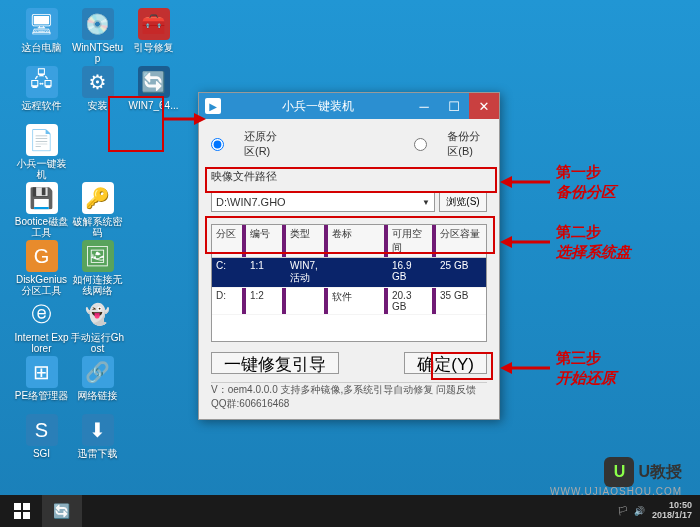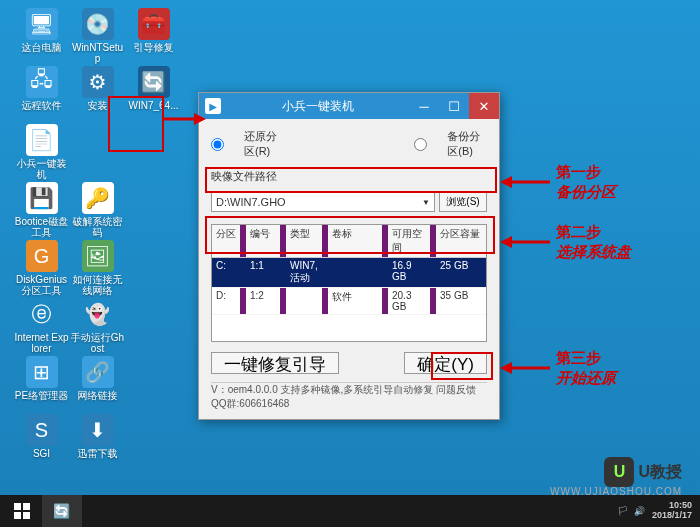--- a/index.html
+++ b/index.html
@@ -32,21 +32,21 @@
 .pathlbl { margin-bottom: 8px; }
 .pathrow { display: flex; gap: 4px; margin-bottom: 12px; }
 .pathinput { flex: 1; border: 1px solid #999; height: 20px; padding: 0 4px; font-size: 11px; display: flex; align-items: center; justify-content: space-between; background: #fff; }
 .pathinput .dd { font-size: 8px; }
 .pathrow-hl { position: absolute; border: 2px solid #d40000; left: 205px; top: 167px; width: 292px; height: 26px; pointer-events: none; }
 .browse { width: 48px; height: 20px; border: 1px solid #999; background: #f6f6f6; font-size: 10px; cursor: pointer; }
 
 .table-wrap { border: 1px solid #999; height: 118px; background: #fff; position: relative; }
 .table-hl { position: absolute; border: 2px solid #d40000; left: 205px; top: 216px; width: 290px; height: 38px; pointer-events: none; }
 .thead { display: flex; background: #f6f6f6; border-bottom: 1px solid #ccc; font-size: 10px; }
-.thead div, .trow div { padding: 2px 4px; border-right: 6px solid #701a75; }
+.thead div, .trow div { padding: 2px 4px; border-right: 4px solid #701a75; }
 .col1 { width: 34px; } .col2 { width: 40px; } .col3 { width: 42px; } .col4 { width: 60px; } .col5 { width: 48px; } .col6 { flex: 1; border-right: none !important; }
 .trow { display: flex; font-size: 10px; border-bottom: 1px solid #f4f4f4; }
 .trow.sel { background: #0a246a; color: #fff; }
 .trow.sel div { border-right-color: transparent; }
 
 .btnrow { display: flex; justify-content: space-between; margin-top: 10px; }
 .btn { height: 22px; padding: 0 12px; border: 1px solid #999; background: #f6f6f6; font-size: 17px; cursor: pointer; }
 .btn-ok-hl { position: absolute; border: 2px solid #d40000; left: 431px; top: 352px; width: 62px; height: 28px; pointer-events: none; }
 .status { margin-top: 8px; font-size: 10px; color: #555; border-top: 1px solid #ccc; }
 

